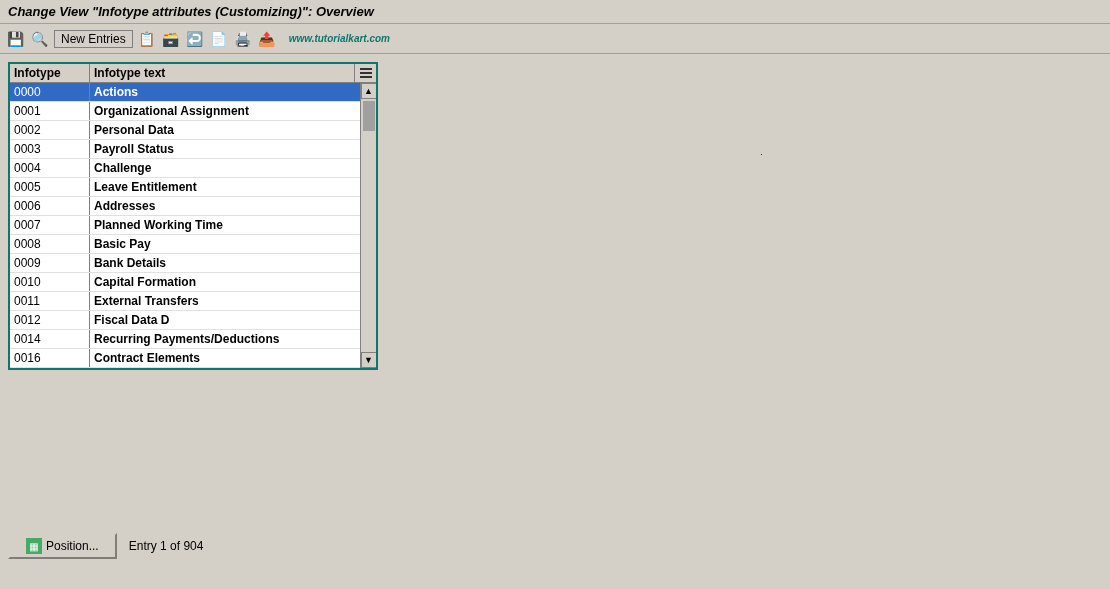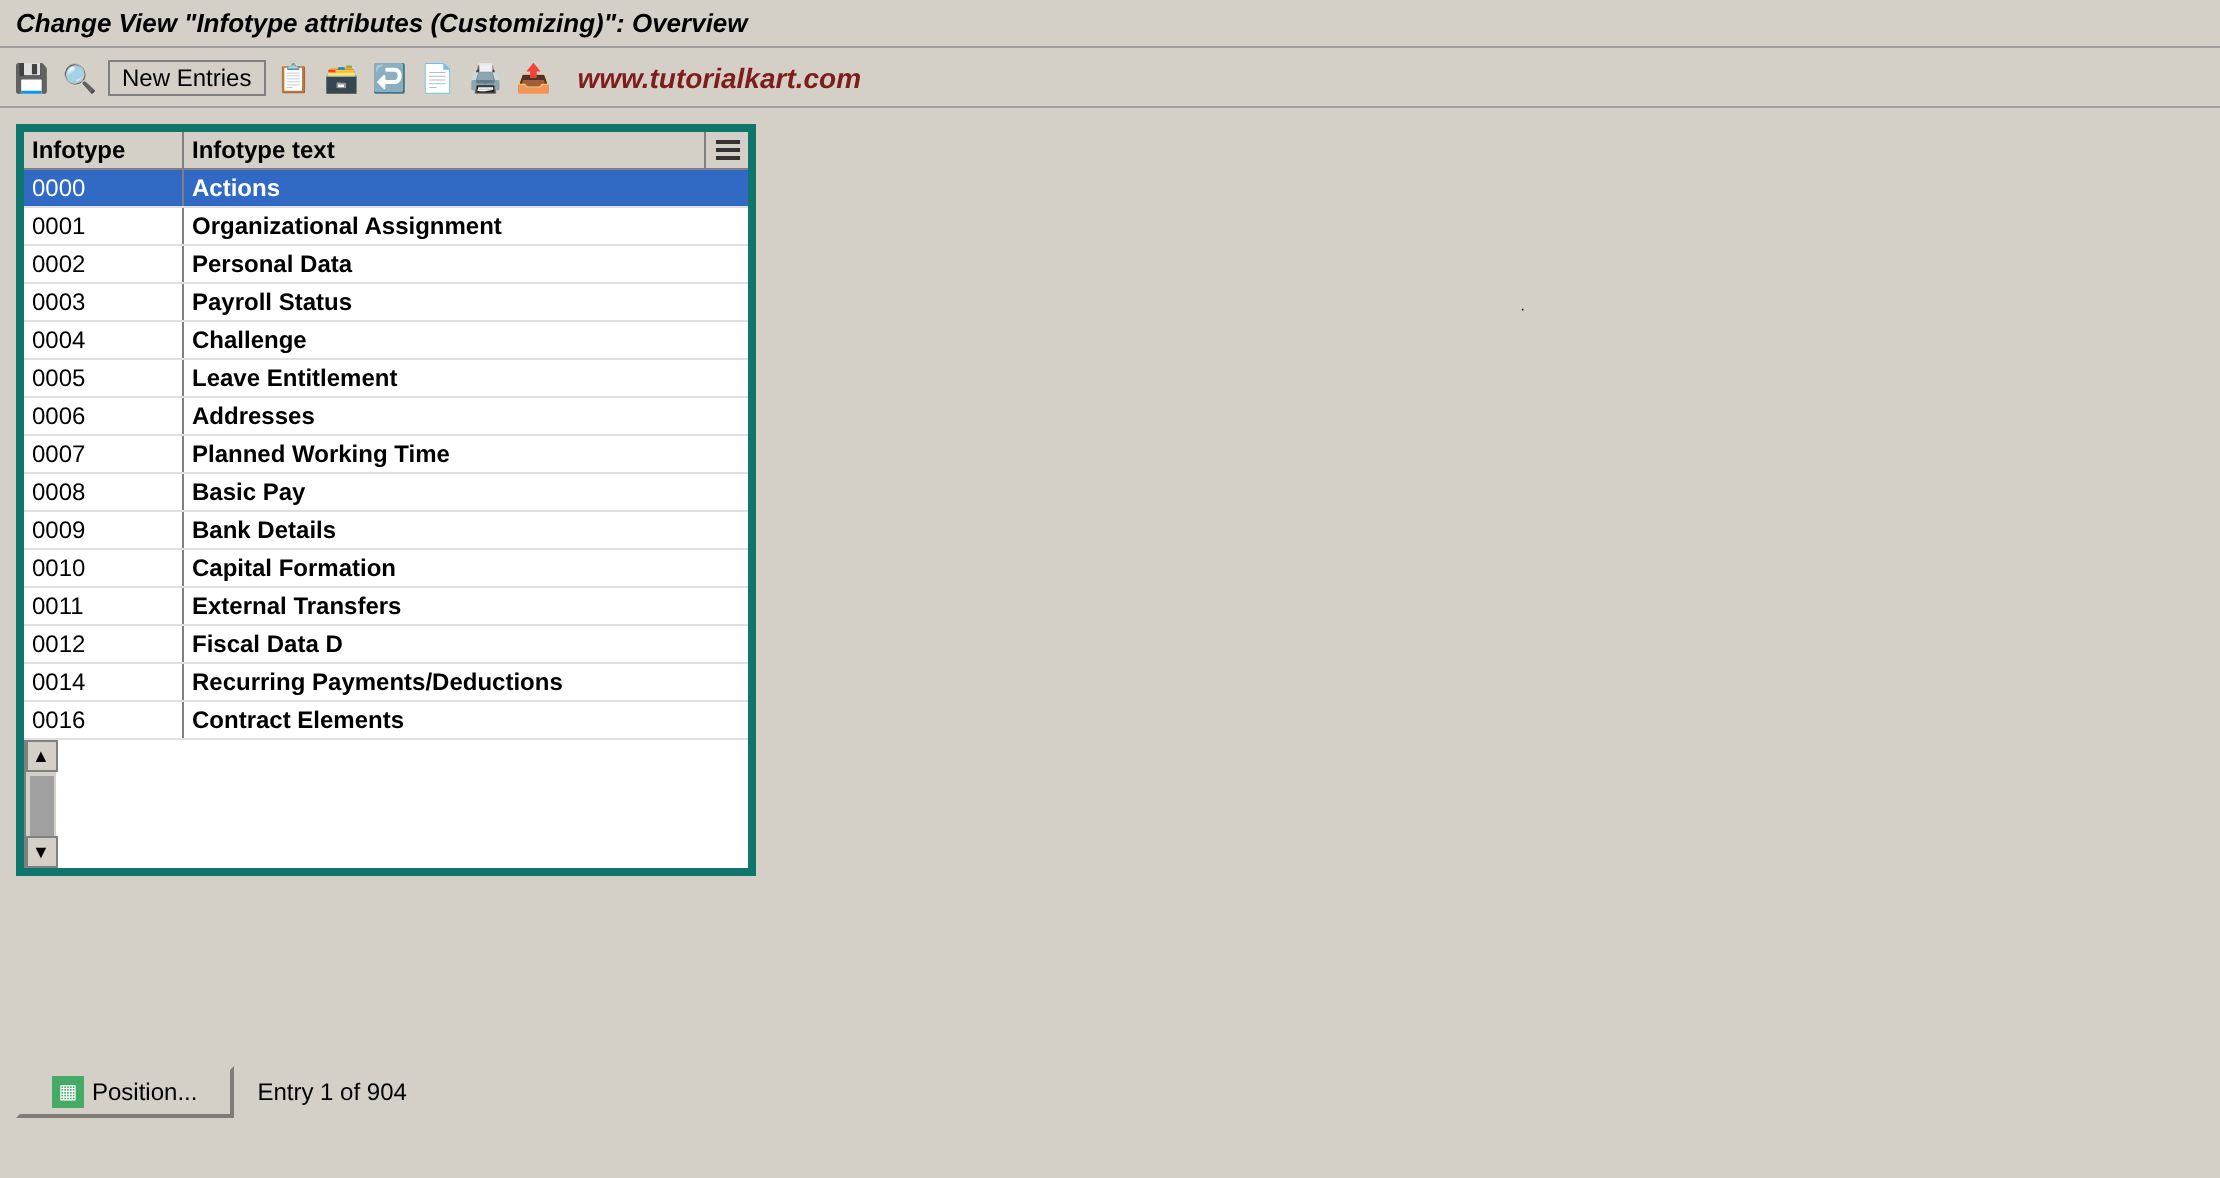--- a/index.html
+++ b/index.html
@@ -40,32 +40,32 @@
     }
     .new-entries-btn {
       background: #d4d0c8;
       border: 1px solid #808080;
       padding: 1px 6px;
       font-size: 12px;
       cursor: pointer;
       font-family: Arial, sans-serif;
     }
     .watermark {
-      color: #7f1d1d;
-      font-size: 14px;
+      color: #0f766e;
+      font-size: 10px;
       font-weight: bold;
       margin-left: 8px;
       font-style: italic;
     }
     .main-content {
       padding: 8px;
       background: #d4d0c8;
     }
     .table-container {
-      border: 4px solid #0f766e;
+      border: 2px solid #0f766e;
       width: 370px;
       background: #fff;
     }
     .table-header {
       display: flex;
       background: #d4d0c8;
       border-bottom: 1px solid #808080;
     }
     .col-infotype {
       width: 80px;
@@ -180,21 +180,21 @@
       <div class="col-icon" title="Column settings">
         <svg width="14" height="14" viewBox="0 0 14 14">
           <rect x="1" y="2" width="12" height="2" fill="#333"></rect>
           <rect x="1" y="6" width="12" height="2" fill="#333"></rect>
           <rect x="1" y="10" width="12" height="2" fill="#333"></rect>
         </svg>
       </div>
     </div>
     <div class="table-body" id="table-body">
 
-    <div style="display: flex; position: relative; flex-direction: column;">
+    <div style="display: flex; position: relative;">
           <div style="flex: 1 1 0%;">
             <div class="table-row selected">
               <div class="col-infotype">0000</div>
               <div class="col-text">Actions</div>
             </div>
             <div class="table-row">
               <div class="col-infotype">0001</div>
               <div class="col-text">Organizational Assignment</div>
             </div>
             <div class="table-row">

